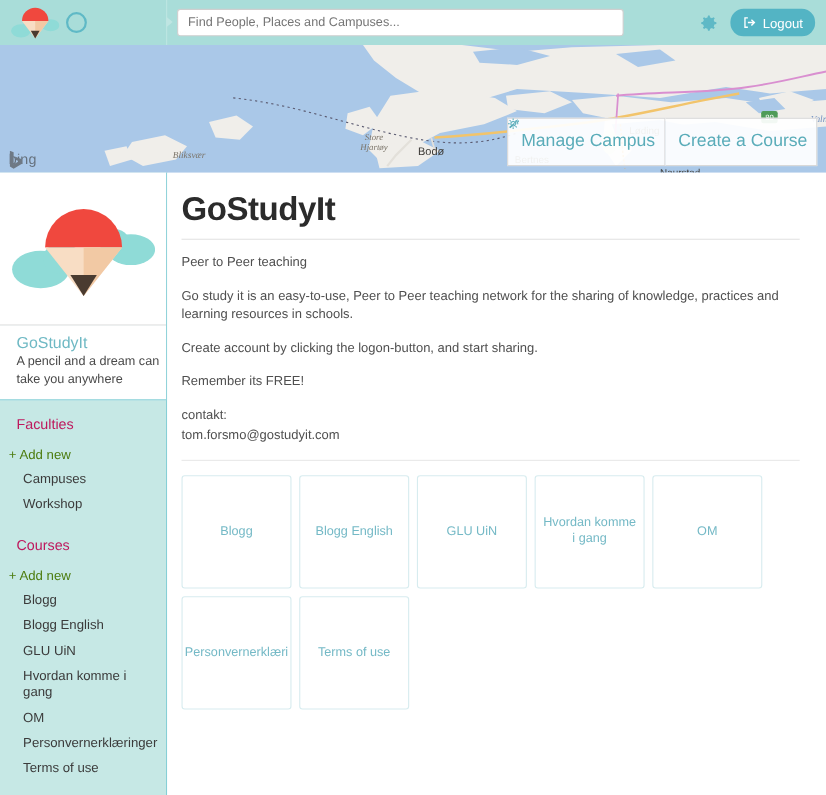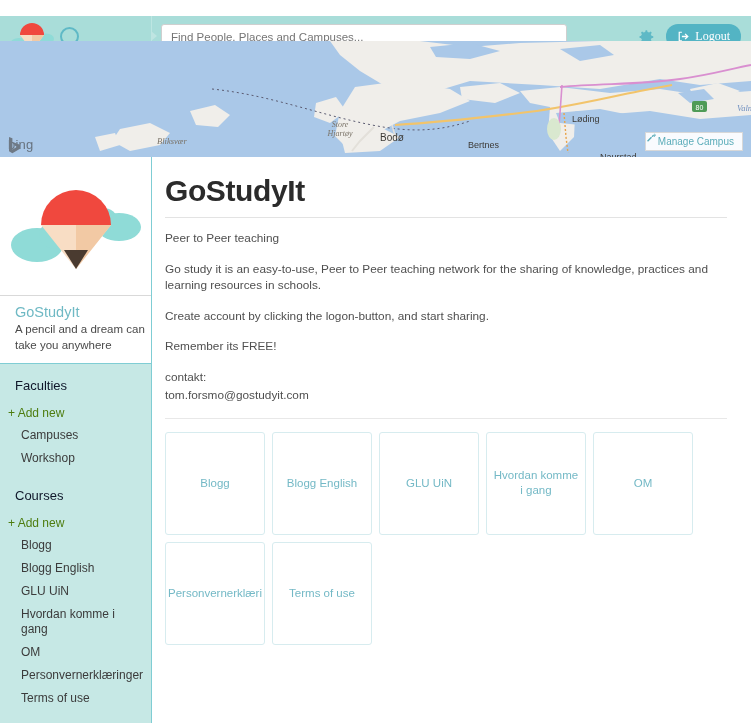--- a/index.html
+++ b/index.html
@@ -5,21 +5,21 @@
   * { box-sizing: border-box; margin: 0; padding: 0; }
   html, body {
     width: 751px; height: 723px;
     font-family: "Liberation Sans", sans-serif;
     background: #ffffff;
     overflow: hidden;
   }
 
   
   .topbar {
-    position: absolute; top: 16px; left: 0;
+    position: absolute; top: 0; left: 0;
     width: 751px; height: 41px;
     background: #a9ddd9;
     display: flex; align-items: center;
   }
   .brand-zone {
     width: 152px; height: 41px;
     display: flex; align-items: center;
     position: relative;
     border-right: 1px solid #bde6e2;
   }
@@ -48,21 +48,21 @@
     display: flex; align-items: center; gap: 10px;
     margin-right: 10px;
   }
   .gear-icon { width: 22px; height: 22px; cursor: pointer; }
   .logout-btn {
     display: flex; align-items: center; gap: 5px;
     background: #53b4c4; color: #fff;
     border: none; border-radius: 12px;
     height: 25px; padding: 0 11px;
     font-size: 12px; cursor: pointer;
-    font-family: Liberation Serif, serif;
+    font-family: Liberation Sans, sans-serif;
   }
   .logout-btn svg { display: block; }
 
   
   .map-banner {
     position: absolute; top: 41px; left: 0;
     width: 751px; height: 116px;
     background: #aac8e8;
     overflow: hidden;
   }
@@ -74,22 +74,22 @@
   }
   .bing-logo .bing-txt { font-size: 13px; color: #3d3d3d; letter-spacing: .2px; }
   .map-actions {
     position: absolute; right: 8px; bottom: 6px;
     display: flex;
   }
   .map-btn {
     background: rgba(255,255,255,.93);
     border: 1px solid #d8d8d8;
     color: #5aacb9;
-    font-size: 10px;
-    padding: 3px 8px;
+    font-size: 16px;
+    padding: 12px 8px;
     display: flex; align-items: center; gap: 4px;
     cursor: pointer;
     font-family: "Liberation Sans", sans-serif;
   }
   .map-btn + .map-btn { border-left: none; }
 
   
   .page { position: absolute; top: 157px; left: 0; width: 751px; height: 566px; }
 
   .sidebar {
@@ -105,21 +105,21 @@
   }
   .side-head {
     background: #fff; padding: 8px 0 10px 15px;
     border-bottom: 1px solid #7fcdd4;
   }
   .side-title { font-size: 14.5px; color: #6fb9c4; margin-bottom: 1px; }
   .side-tag { font-size: 11.5px; color: #4a4a4a; line-height: 16px; }
 
   .side-section { padding-top: 14px; }
   .side-section-title {
-    font-size: 13px; color: #0f172a;
+    font-size: 13px; color: #be185d;
     padding-left: 15px; margin-bottom: 13px;
   }
   .side-add {
     font-size: 12px; color: #4d7c0f;
     padding-left: 8px; margin-bottom: 8px; cursor: pointer;
   }
   .side-item {
     font-size: 12px; color: #3b3b3b;
     padding: 0 6px 0 21px; margin-bottom: 8px;
     line-height: 15px; cursor: pointer;
@@ -253,20 +253,29 @@
 
   <div class="map-actions">
     <button class="map-btn">
       <span>
         <svg width="11" height="11" viewBox="0 0 16 16" fill="#5aacb9">
           <path d="M13.2 2.2a4 4 0 01-4.9 5L3 12.6l1.4 1.4 5.4-5.3a4 4 0 014.9-4.9l-2.3 2.3 1.1 1.1 2.3-2.3a4 4 0 00-2.6-2.7z"></path>
         </svg>
       </span>
       <span>Manage Campus</span>
     </button>
+    <button class="map-btn">
+      <span>
+        <svg width="11" height="11" viewBox="0 0 16 16" fill="none" stroke="#5aacb9" stroke-width="1.4">
+          <path d="M8 1.2v2.3M8 12.5v2.3M1.2 8h2.3M12.5 8h2.3M3.3 3.3l1.6 1.6M11.1 11.1l1.6 1.6M12.7 3.3l-1.6 1.6M4.9 11.1l-1.6 1.6"></path>
+          <circle cx="8" cy="8" r="3"></circle>
+        </svg>
+      </span>
+      <span>Create a Course</span>
+    </button>
   </div>
 </div>
 
 <div class="page">
 
   <aside class="sidebar">
     <div class="side-logo-box">
       <span>
         <svg width="130" height="110" viewBox="0 0 130 110">
           <ellipse cx="26" cy="76" rx="26" ry="17" fill="#8fdbd7"></ellipse>

